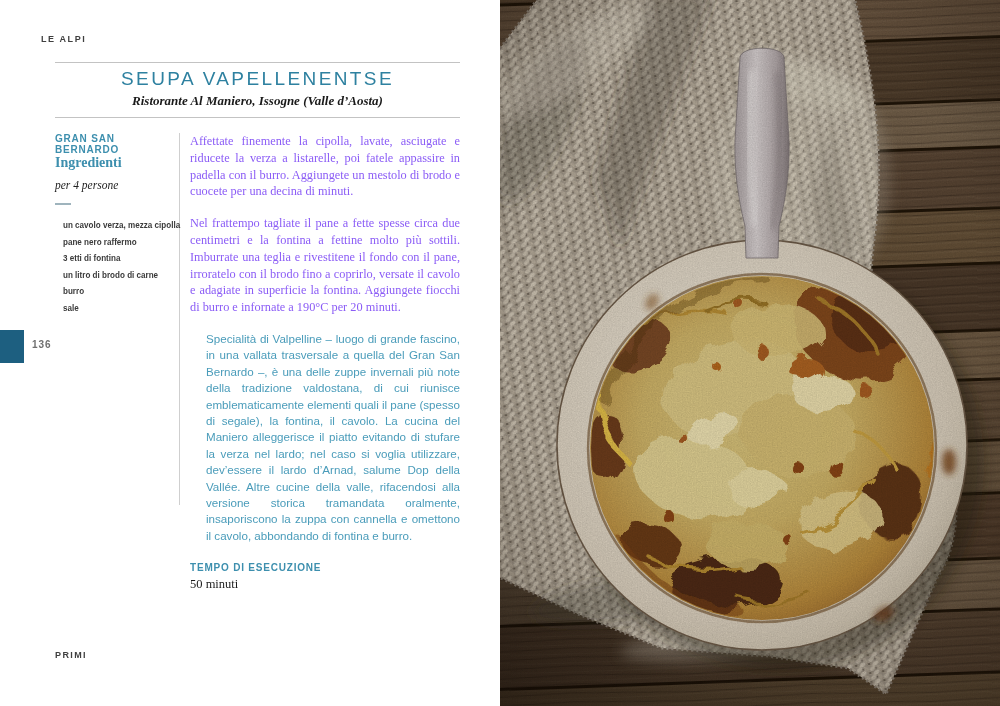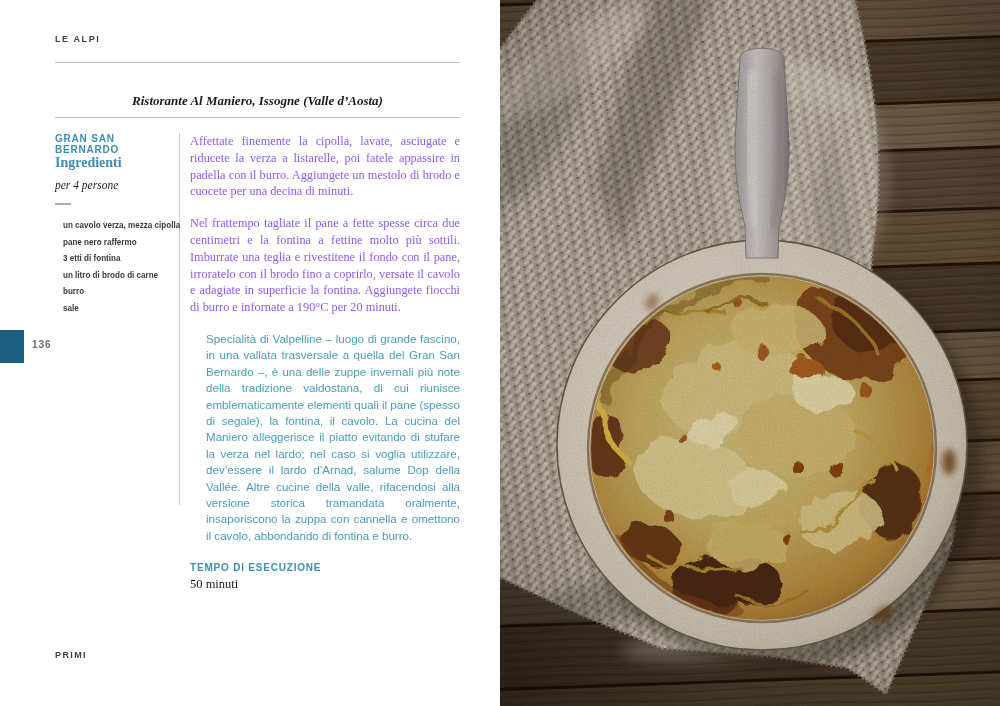--- a/index.html
+++ b/index.html
@@ -1,21 +1,21 @@
 <!DOCTYPE html>
 <html><head>
 <meta charset="utf-8">
 <style>
   html,body{margin:0;padding:0;background:#ffffff;}
   .canvas{position:relative;width:1000px;height:706px;background:#ffffff;overflow:hidden;
           font-family:"Liberation Serif",serif;}
 
   
   .left-page{position:absolute;left:0;top:0;width:500px;height:706px;background:#ffffff;}
-  .eyebrow{position:absolute;left:55px;top:34px;font-family:"Liberation Sans",sans-serif;
+  .eyebrow{position:absolute;left:41px;top:34px;font-family:"Liberation Sans",sans-serif;
            font-size:9px;font-weight:bold;letter-spacing:1.6px;color:#3f3f3f;}
   .rule{position:absolute;left:55px;width:405px;height:1px;background:#c3c3c3;}
   .rule-top{top:62px;}
   .rule-mid{top:117px;}
   .title{position:absolute;left:55px;top:68px;width:405px;text-align:center;
          font-family:"Liberation Sans",sans-serif;font-size:19px;font-weight:500;
          letter-spacing:2.4px;color:#2e81a0;white-space:nowrap;}
   .subtitle{position:absolute;left:55px;top:93px;width:405px;text-align:center;
             font-style:italic;font-weight:600;font-size:13px;color:#1a1a1a;}
 
@@ -52,20 +52,21 @@
   .photo svg{display:block;}
 </style>
 </head>
 <body>
 
 <div class="canvas">
 
   <div class="left-page">
     <div class="eyebrow">LE ALPI</div>
     <div class="rule rule-top"></div>
+    <div class="title">SEUPA VAPELLENENTSE</div>
     <div class="subtitle">Ristorante Al Maniero, Issogne (Valle d’Aosta)</div>
     <div class="rule rule-mid"></div>
 
     <div class="content">
       <div class="sidebar">
         <div class="region-label">GRAN SAN BERNARDO</div>
         <div class="ing-head">Ingredienti</div>
         <div class="serving">per 4 persone</div>
         <div class="small-dash"></div>
         <ul class="ing-list">

